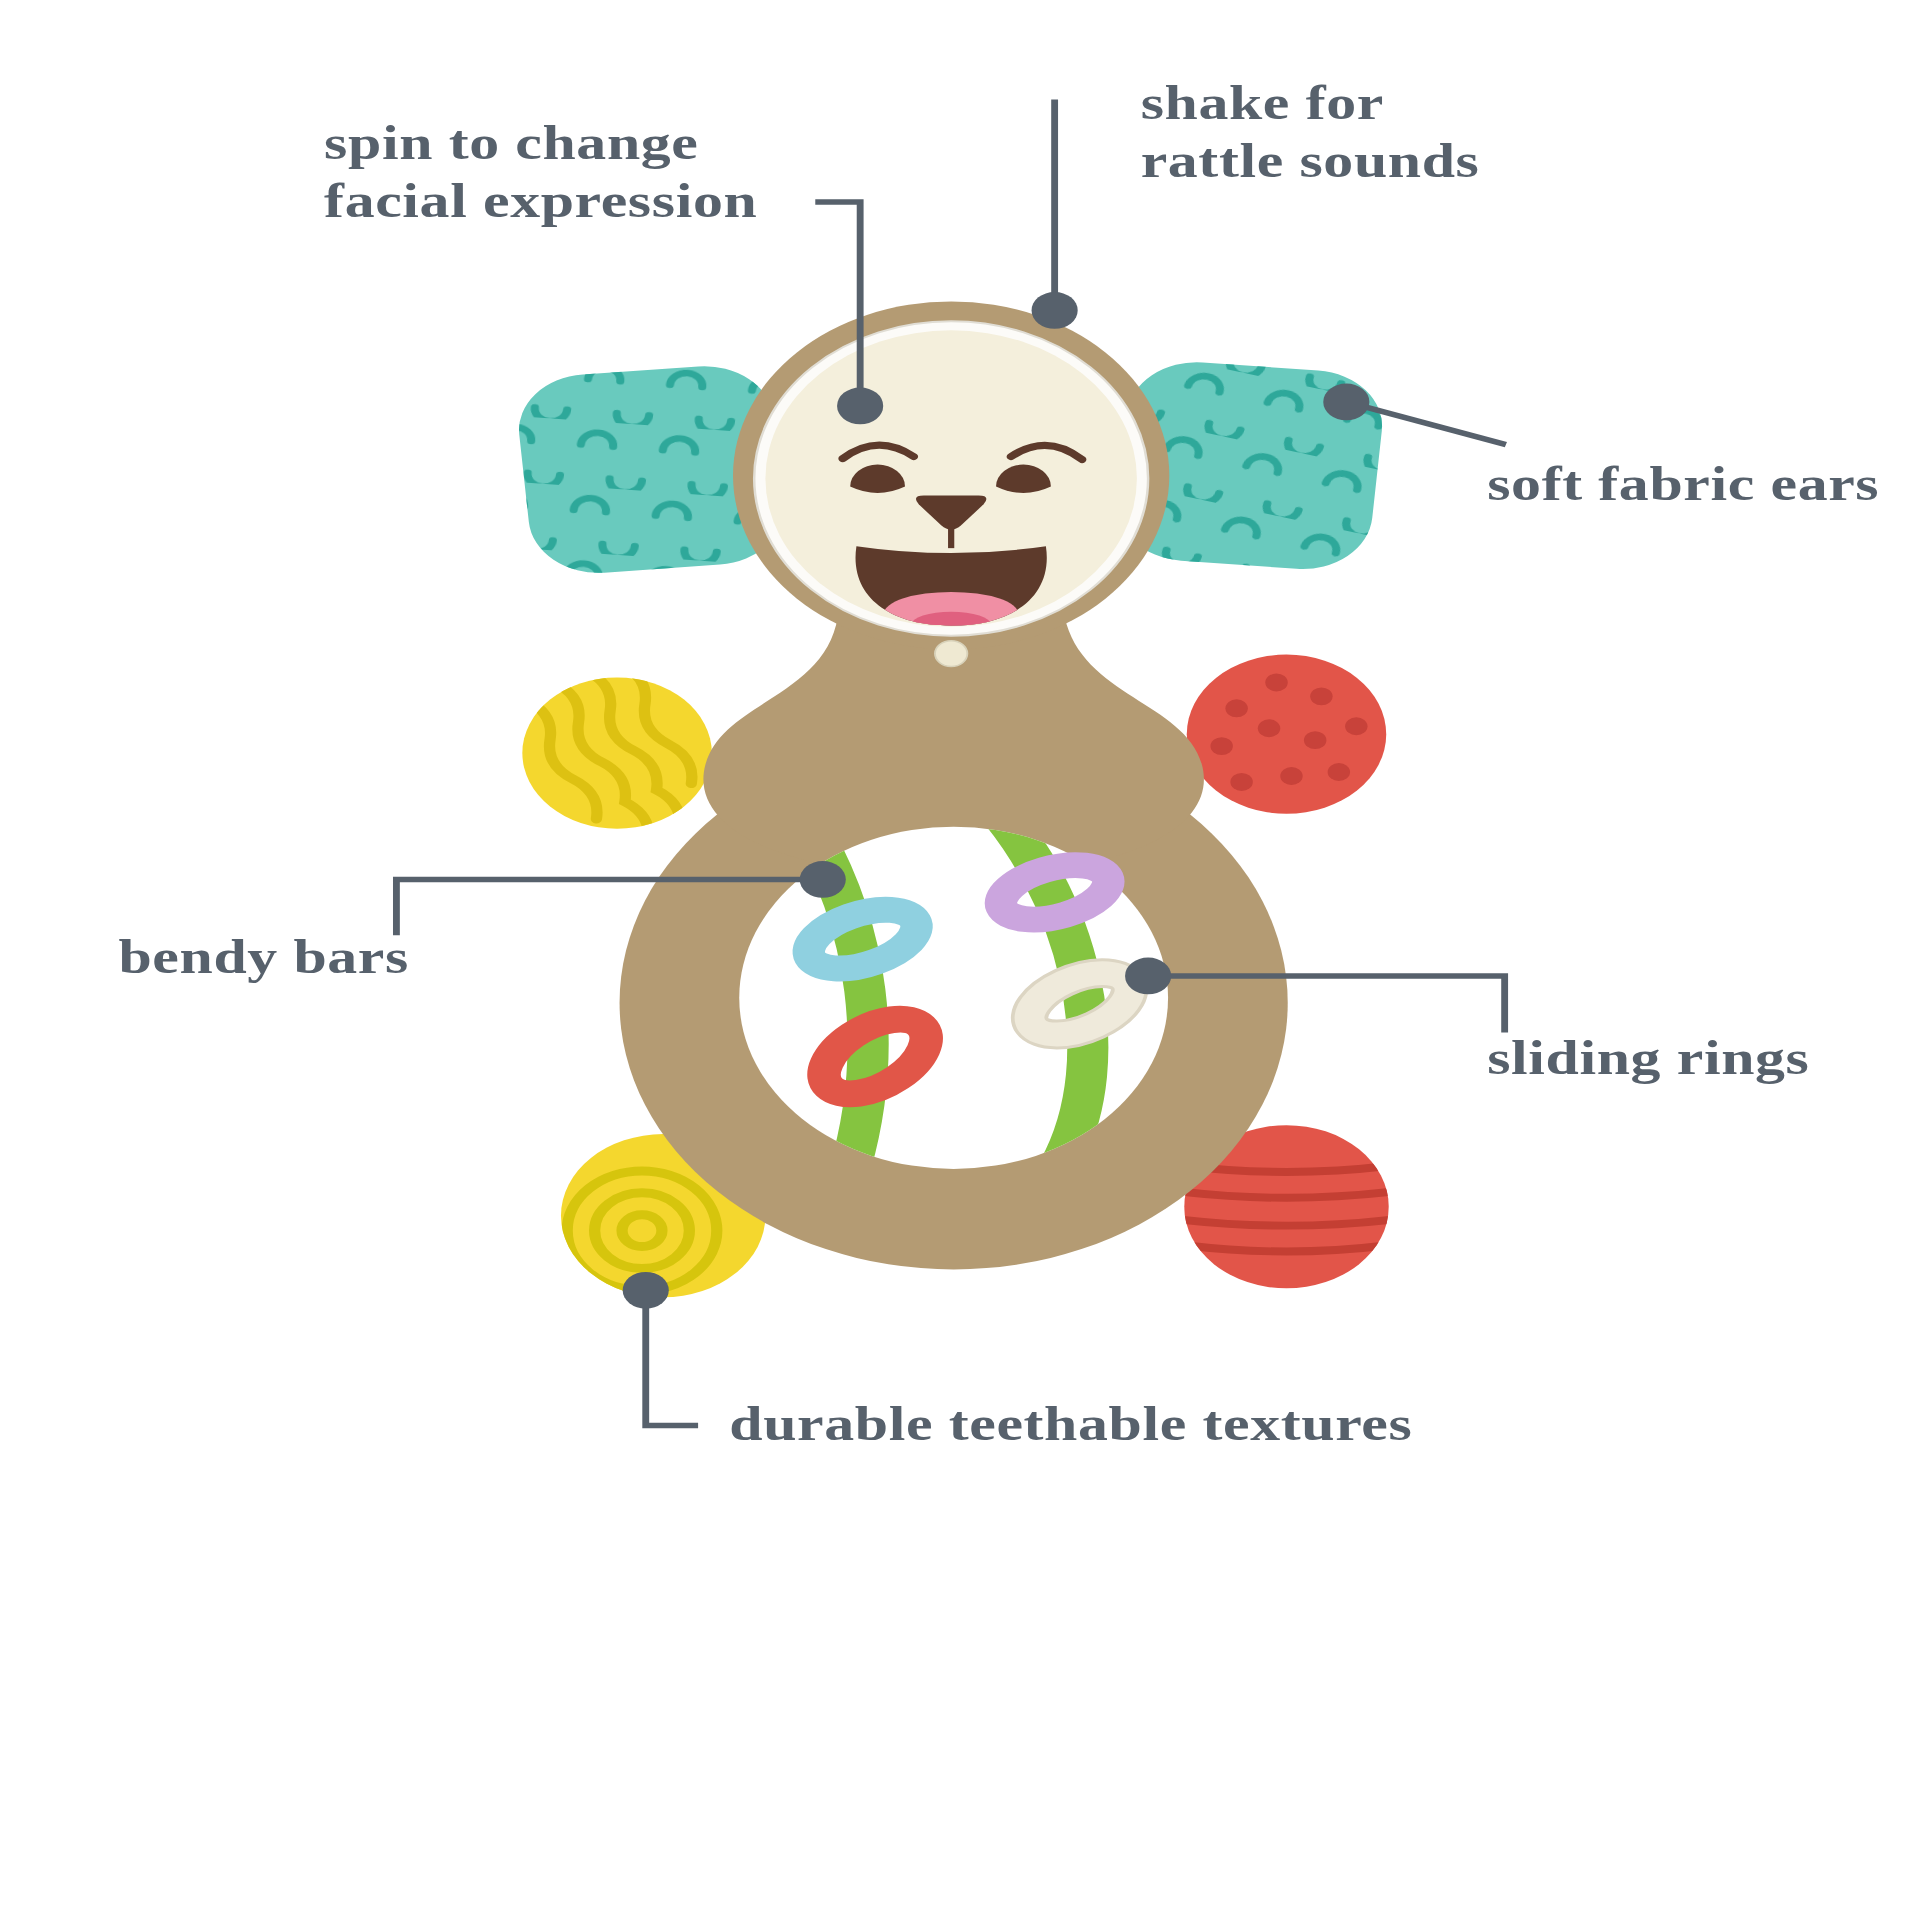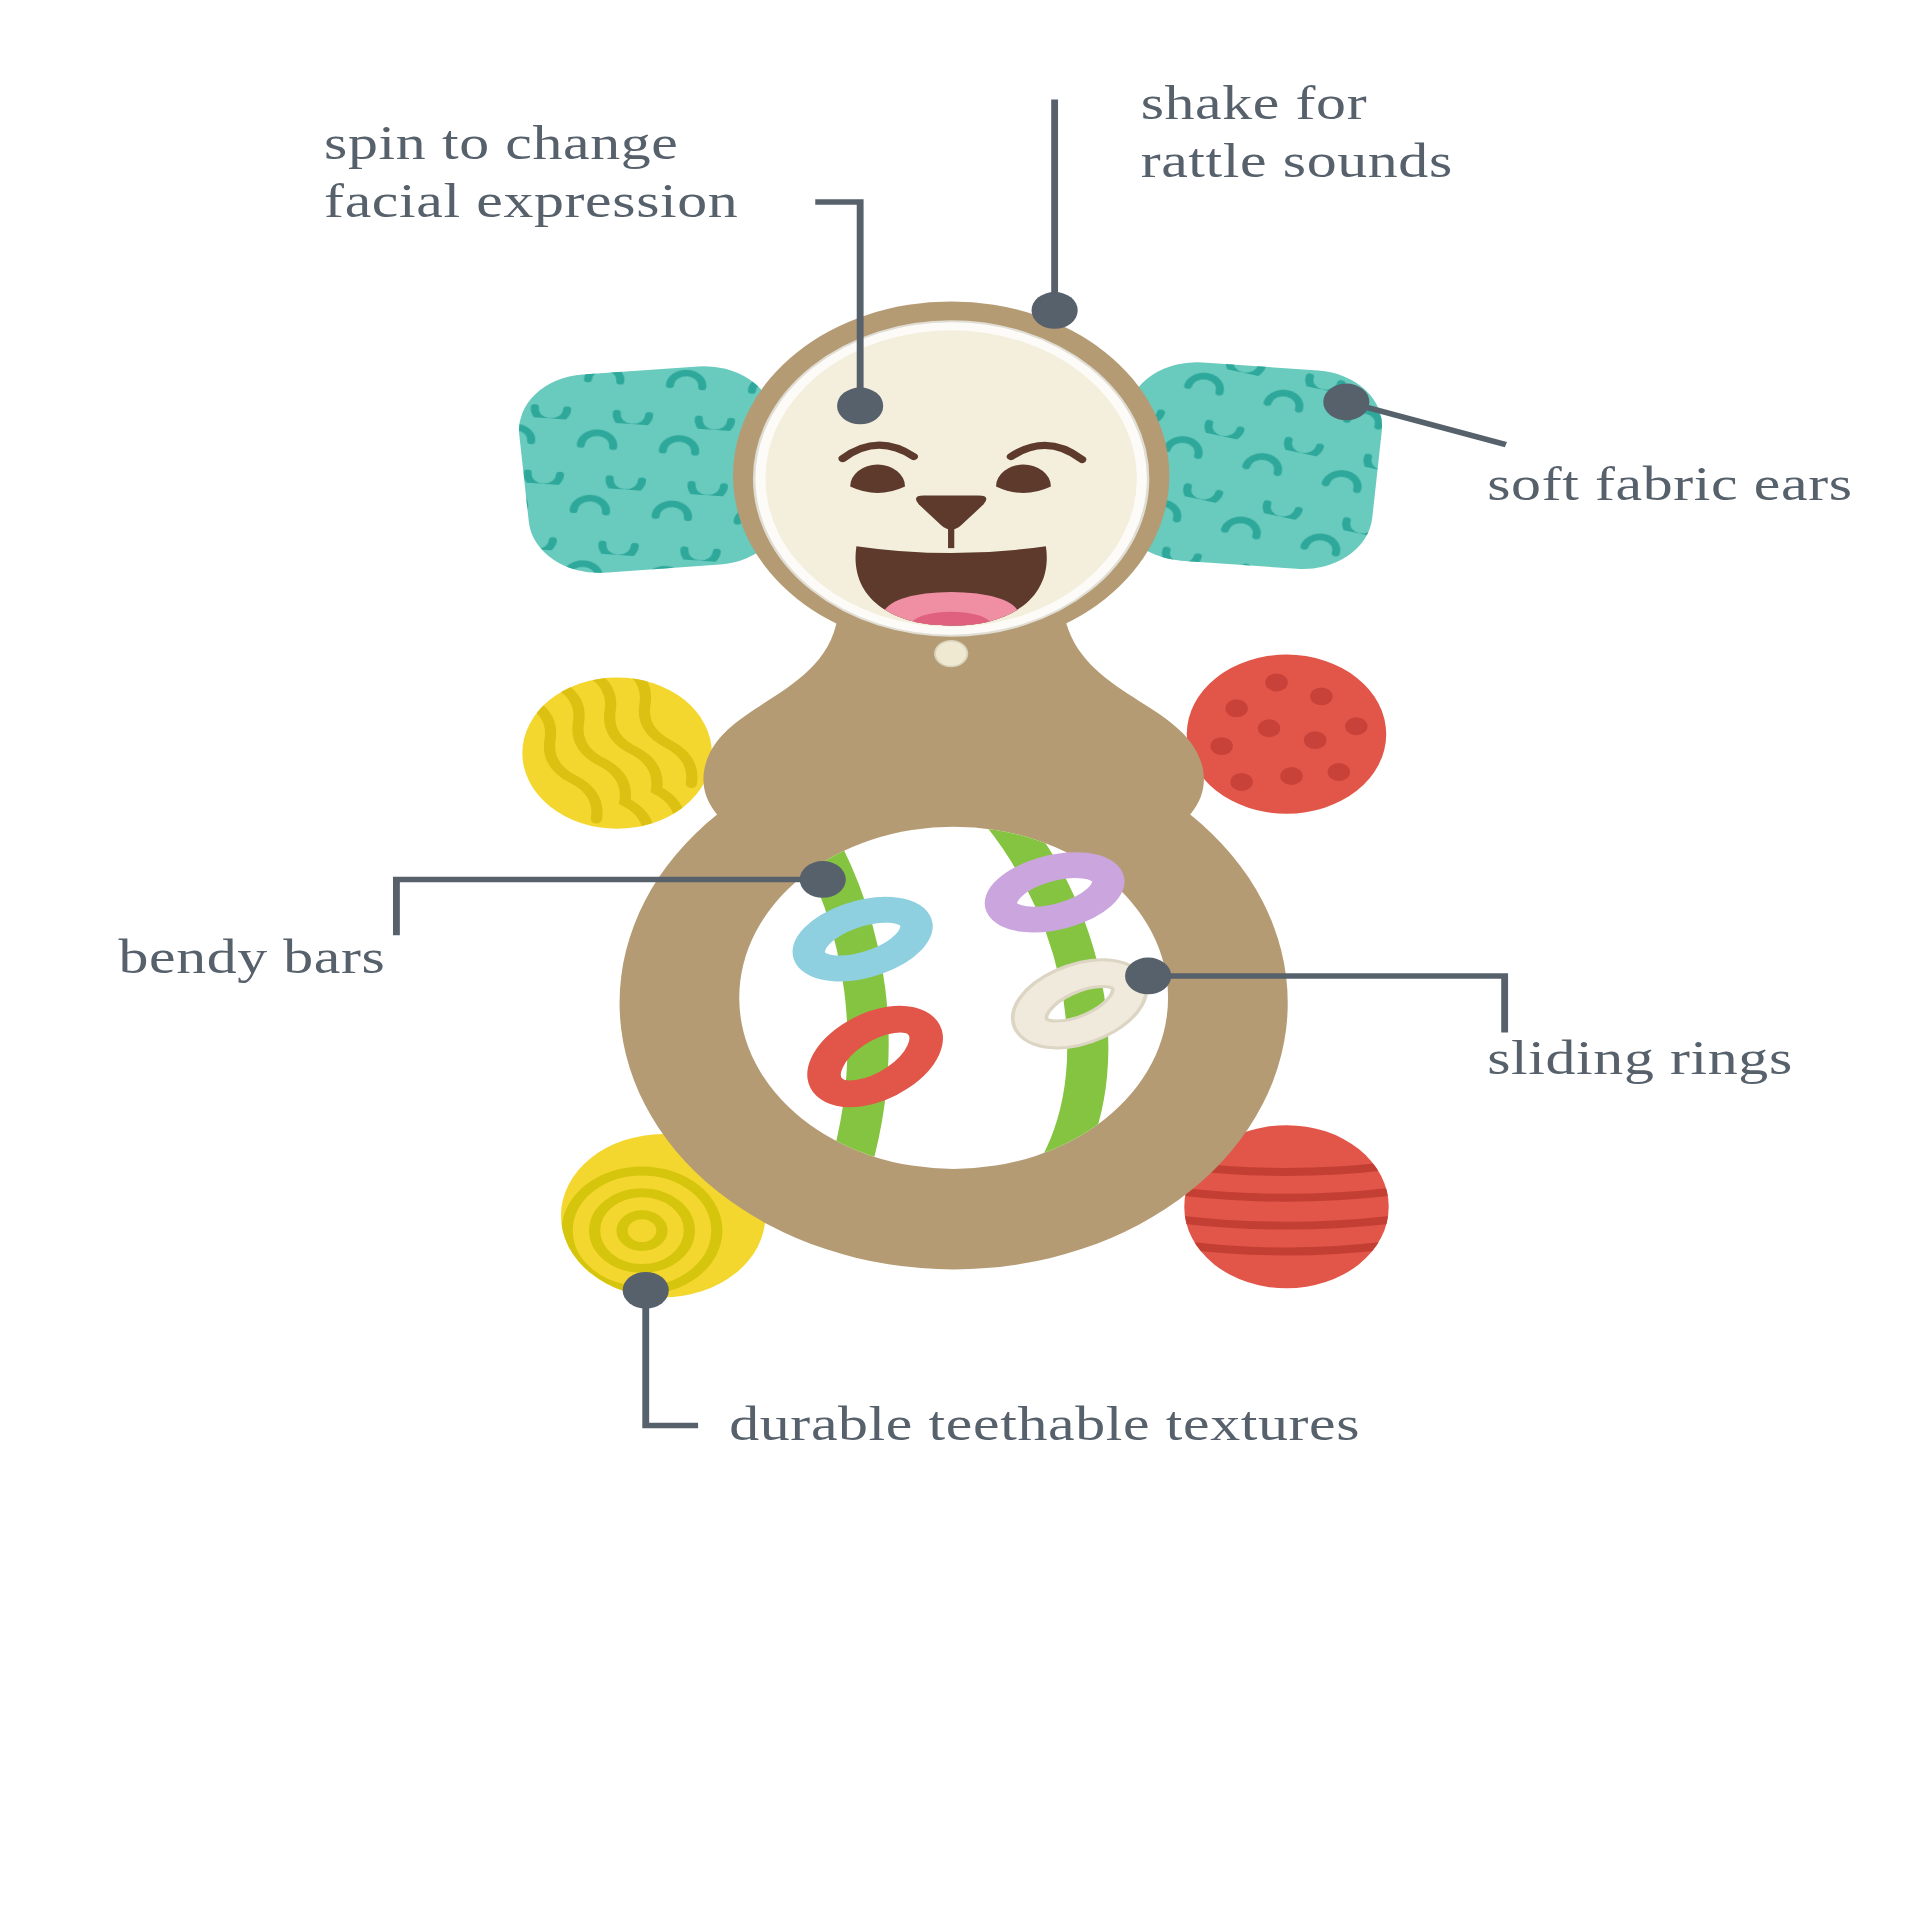--- a/index.html
+++ b/index.html
@@ -1,16 +1,16 @@
 <!DOCTYPE html>
 <html style="font-size:10.3px"><head>
 <meta charset="utf-8">
 <style>
   html,body{margin:0;padding:0;background:#ffffff;}
-  .page{position:relative;width:1926px;height:1536px;background:#ffffff;overflow:hidden;}
+  .page{position:relative;width:1926px;height:1536px;background:#ffffff;overflow:hidden;font-weight:bold;}
   .page svg{position:absolute;inset:0;width:100%;height:100%;display:block;}
   text{font-family:"Liberation Serif","DejaVu Serif",serif;letter-spacing:0.5px;}
 </style>
 </head>
 <body>
 
 <div class="page">
 <svg viewBox="0 0 1545 1544" preserveAspectRatio="none">
   <defs>
     <pattern id="earPat" width="66" height="66" patternUnits="userSpaceOnUse" patternTransform="rotate(10)">

